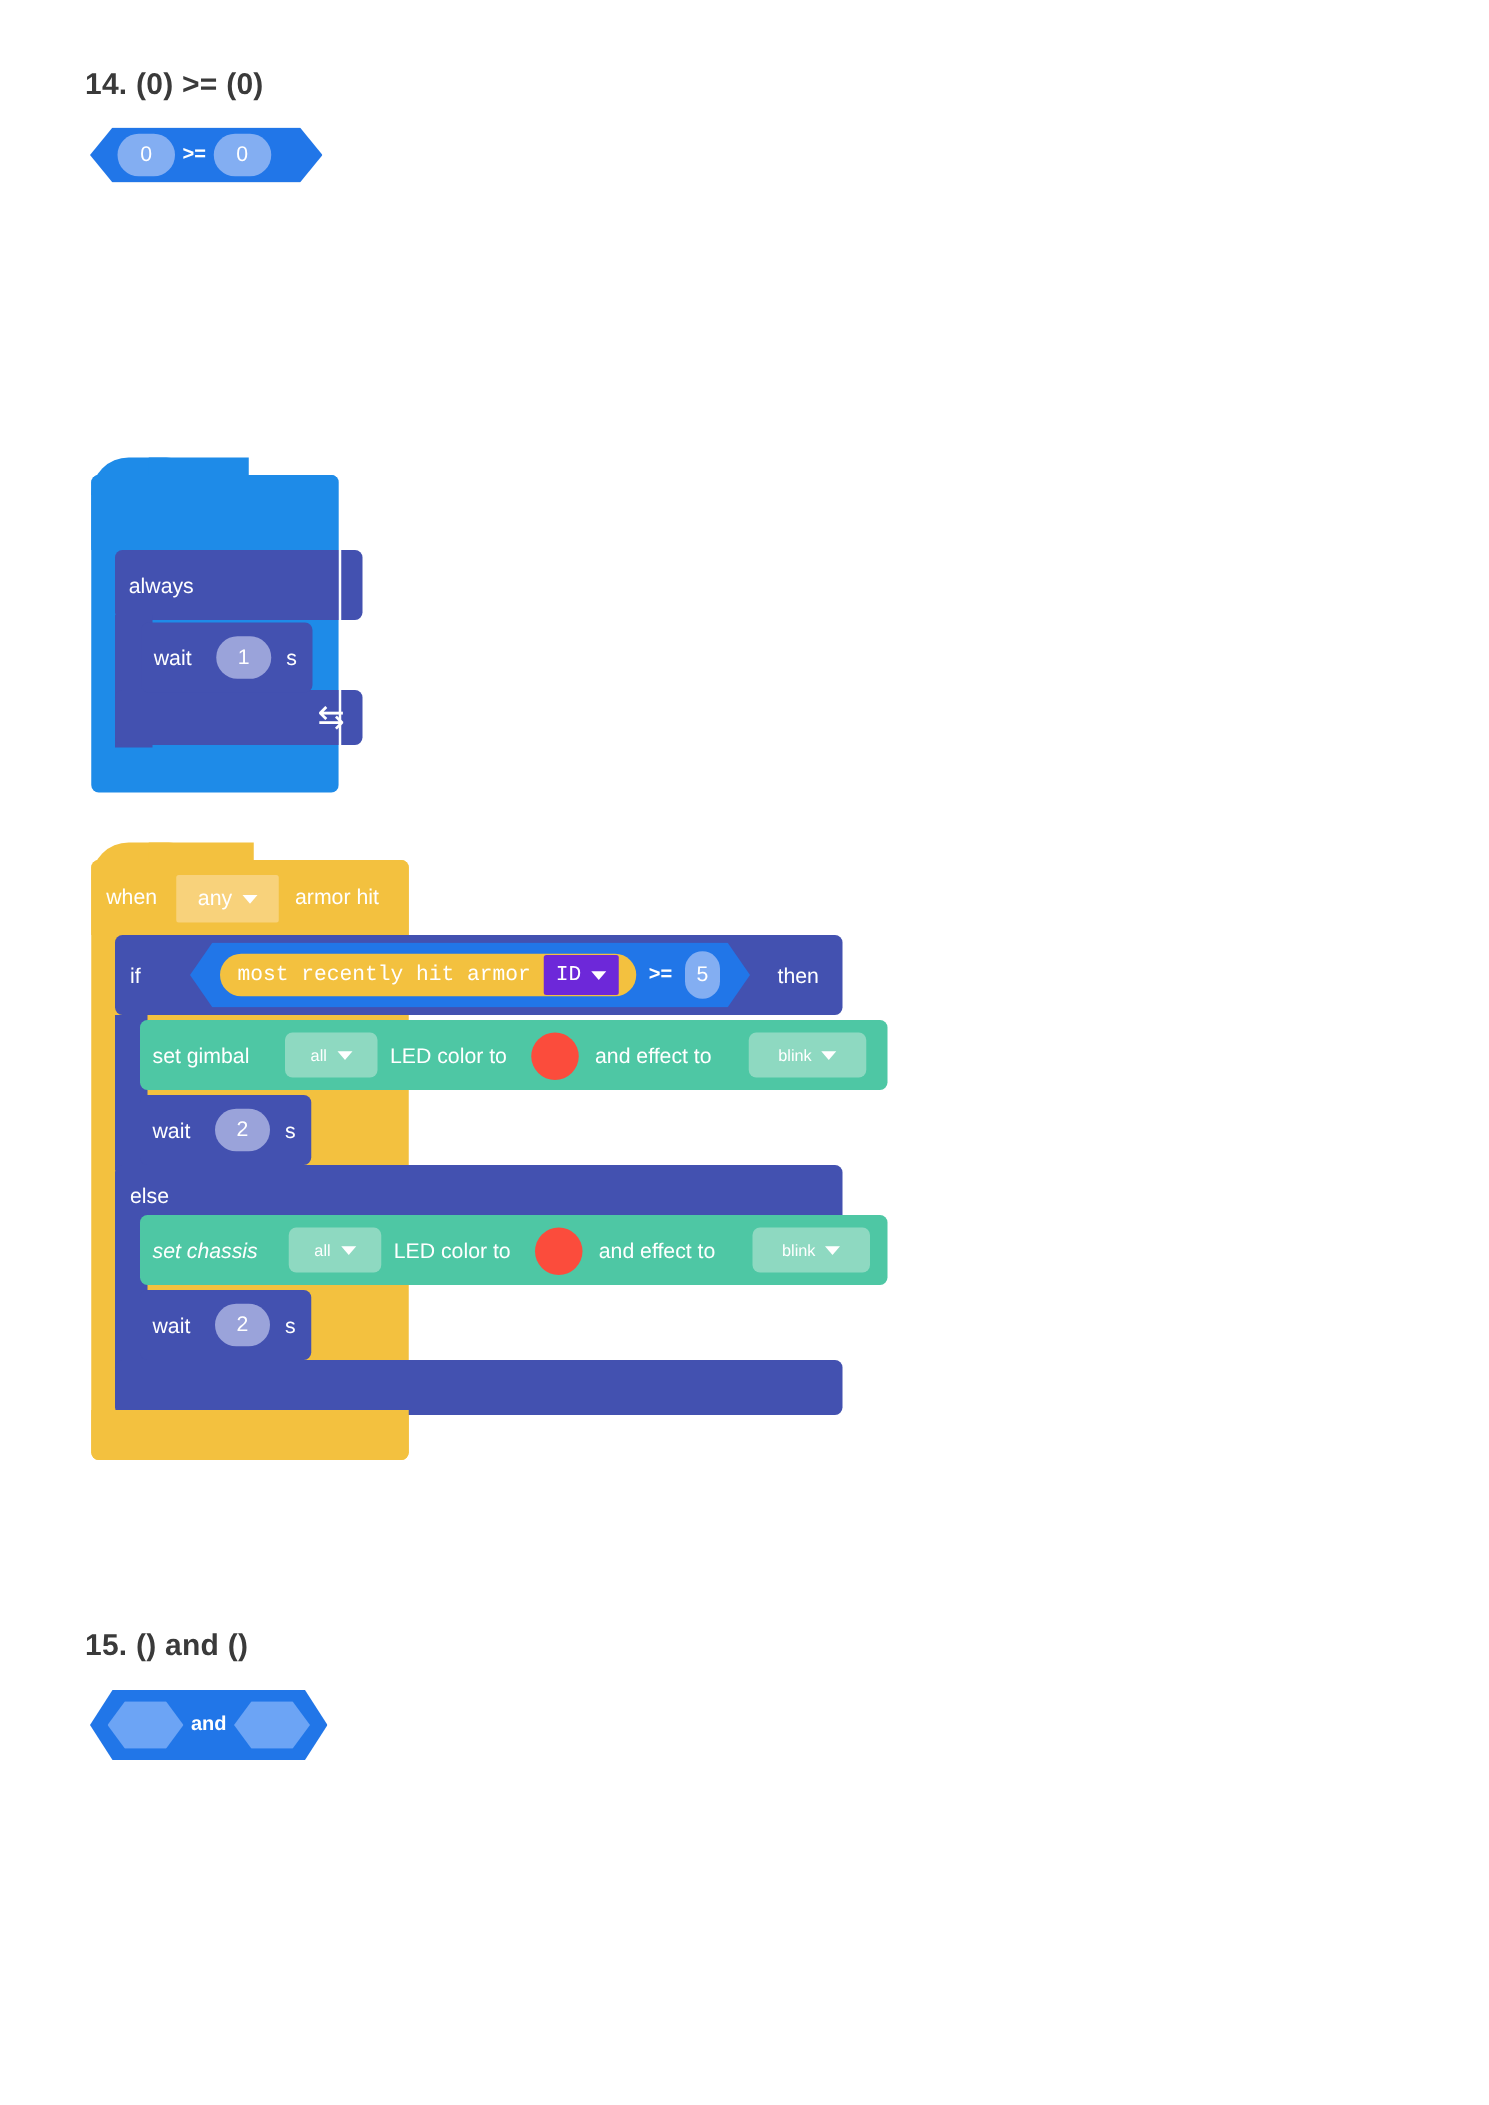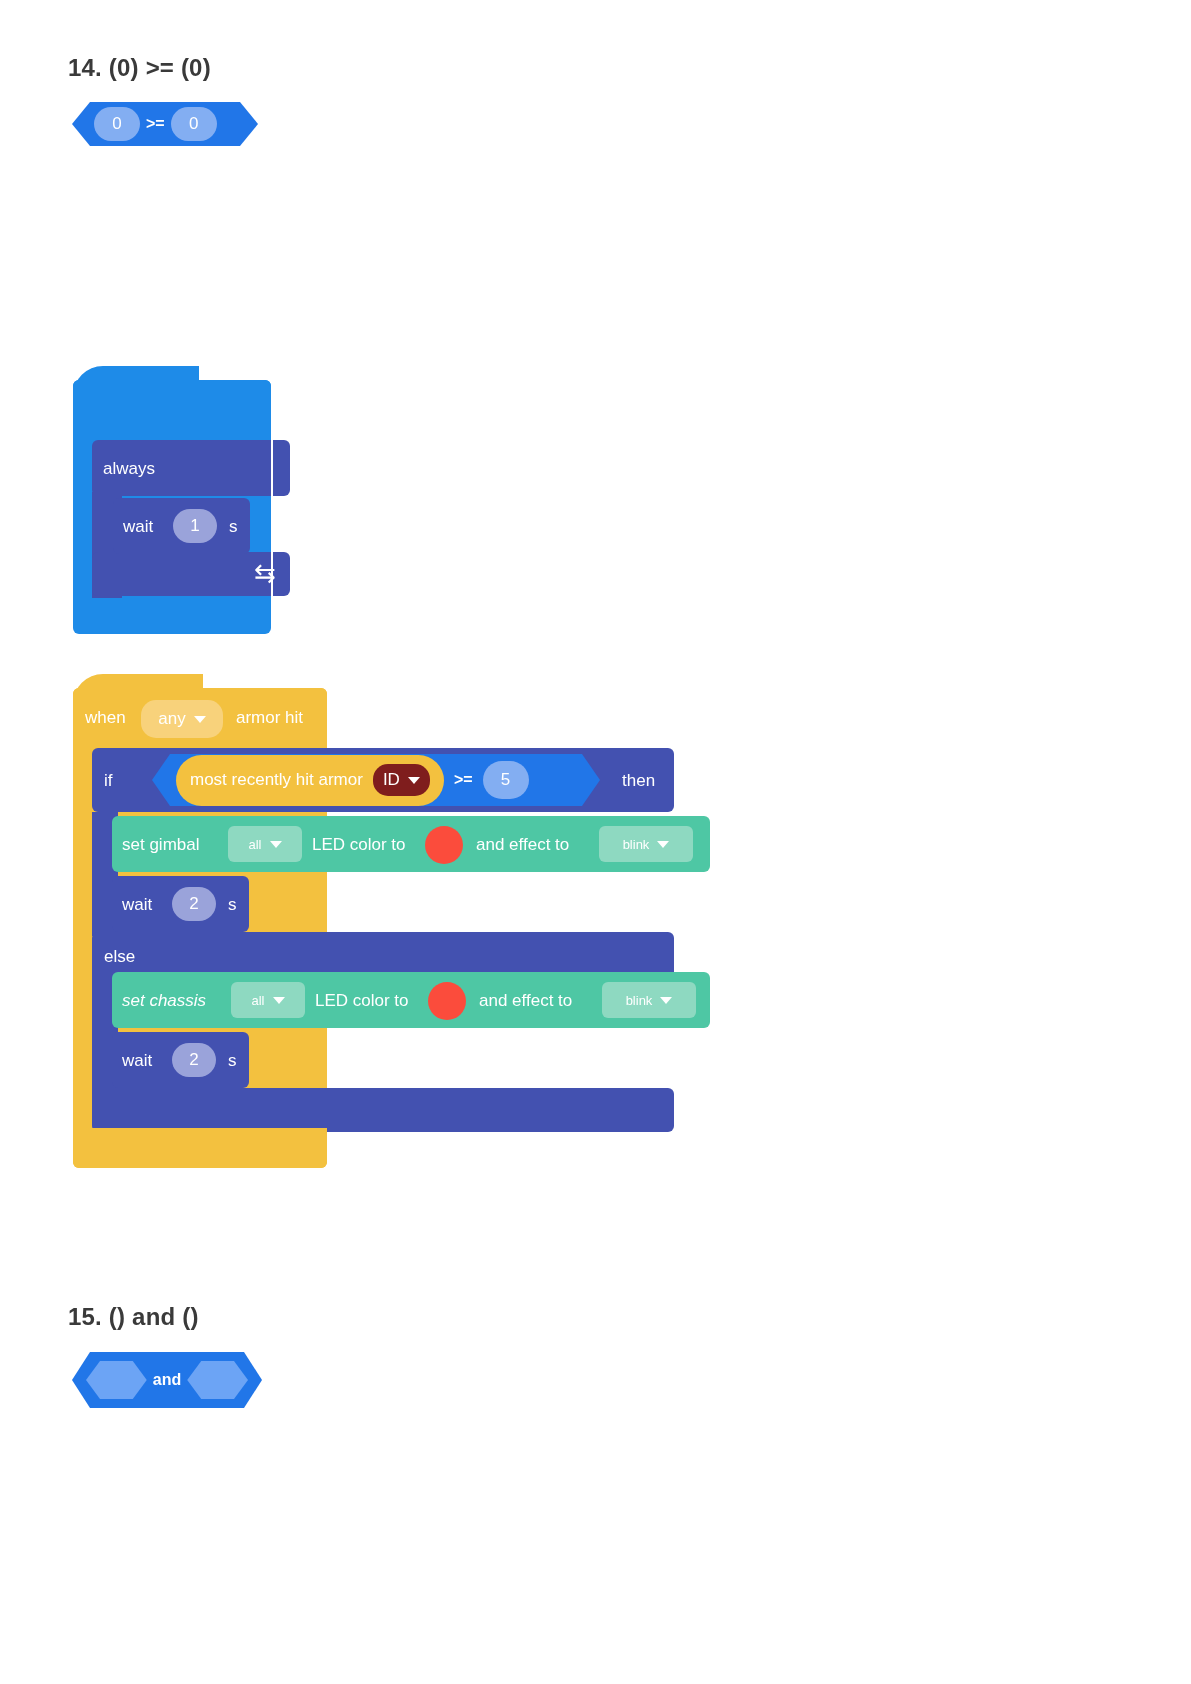--- a/index.html
+++ b/index.html
@@ -63,21 +63,21 @@
   
   .hat-yellow{position:absolute;background:#F3C13F;border-radius:6px;}
   .hat-yellow .hatcap{
     position:absolute;top:-14px;left:0;width:92px;height:30px;
     background:#F3C13F;border-radius:46px 46px 0 0;
   }
   .hat-yellow .hatcap2{
     position:absolute;top:-14px;left:46px;width:84px;height:28px;background:#F3C13F;
   }
   .drop-yellow{
-    position:absolute;background:#F8D27B;border-radius:15px;
+    position:absolute;background:#F8D27B;border-radius:2px;
     display:flex;align-items:center;gap:8px;padding:0 10px;
     box-sizing:border-box;color:#ffffff;font-size:17px;
   }
   .drop-green{
     position:absolute;background:#8ED9C1;border-radius:6px;
     display:flex;align-items:center;gap:8px;padding:0 10px;
     box-sizing:border-box;color:#ffffff;font-size:13px;
   }
   .caret{
     width:0;height:0;border-left:6px solid transparent;border-right:6px solid transparent;
@@ -149,23 +149,23 @@
       </div>
       <div class="lbl" style="left:163px;top:20px;">armor hit</div>
     </div>
 
     <div class="ctrl" style="left:92px;top:748px;width:582px;height:64px;">
       <div class="lbl" style="left:12px;top:23px;">if</div>
       <div class="lbl" style="left:530px;top:23px;">then</div>
     </div>
 
     <div class="hexblock" style="left:152px;top:754px;width:448px;height:52px;padding:0 24px;">
-      <div class="reporter-yellow" style="position:static;height:51px;">
+      <div class="reporter-yellow" style="position:static;height:34px;font-family:Liberation Mono, monospace;">
         <span>most recently hit armor</span>
-        <span class="drop-yellow" style="position:static;background:#7f1d1d;height:32px;padding:0 10px;">
+        <span class="drop-yellow" style="position:static;background:#6d28d9;height:32px;padding:0 10px;">
           <span>ID</span>
           <span class="caret"></span>
         </span>
       </div>
       <div class="op" style="padding:0 10px;">&gt;=</div>
       <div class="oval-in" style="width:46px;height:38px;">5</div>
     </div>
 
     <div class="ctrl-dark" style="left:92px;top:812px;width:26px;height:124px;"></div>
 

